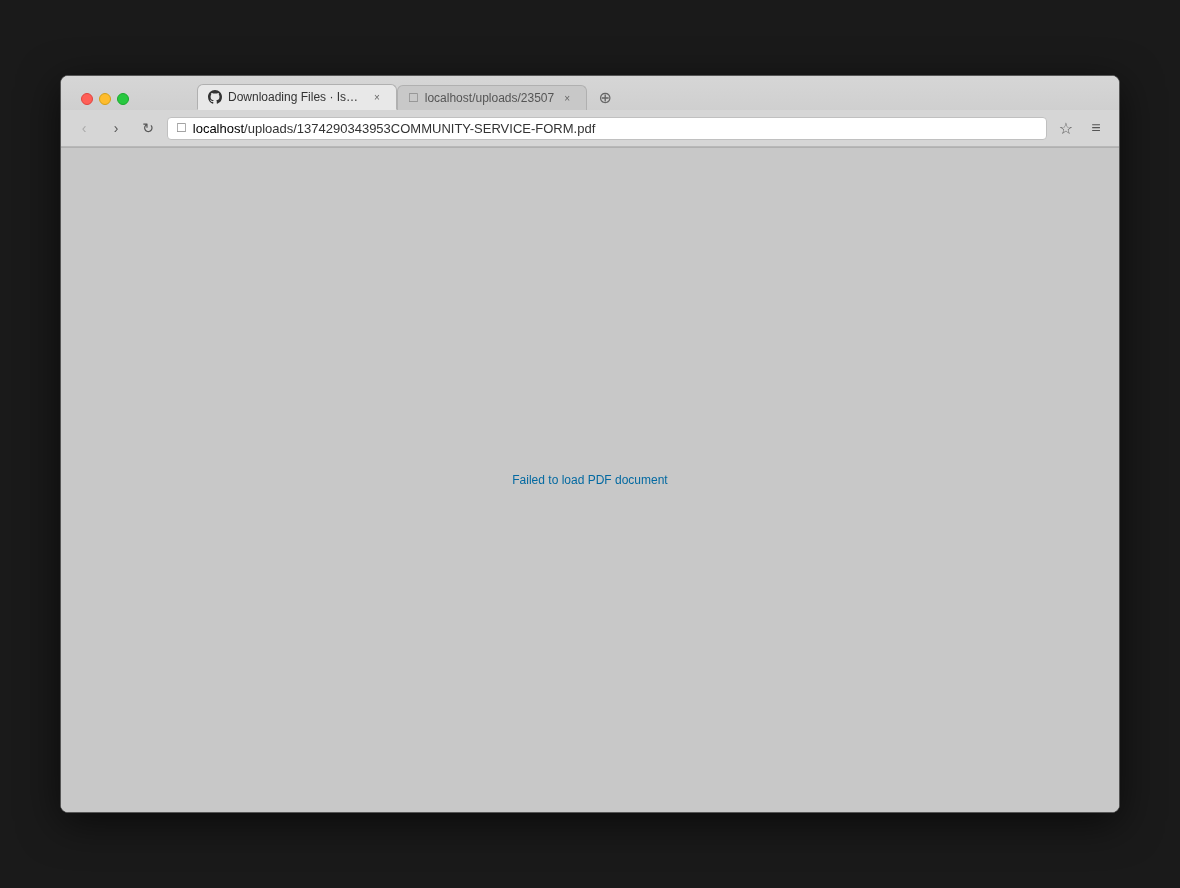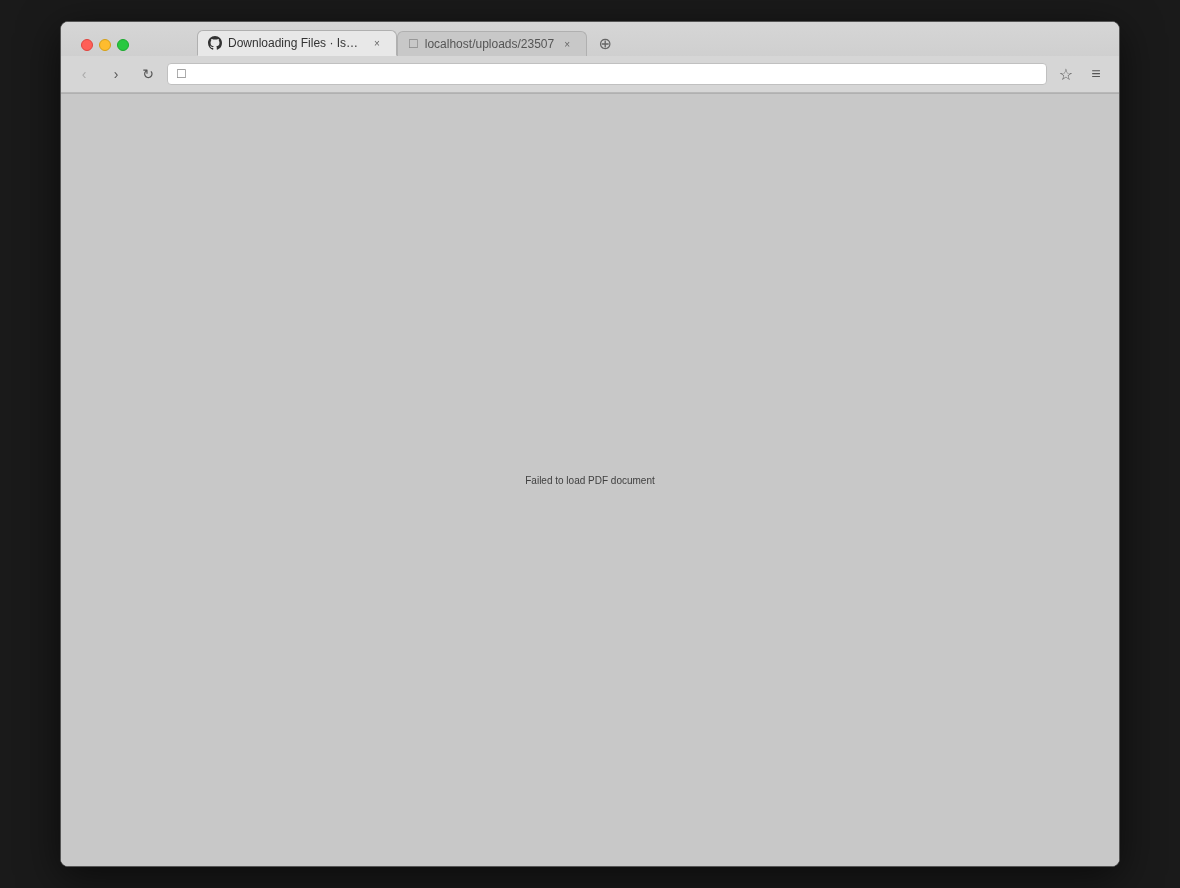--- a/index.html
+++ b/index.html
@@ -9,21 +9,21 @@
       height: 888px;
       background: #1a1a1a;
       display: flex;
       align-items: center;
       justify-content: center;
       font-family: -apple-system, BlinkMacSystemFont, 'Helvetica Neue', Arial, sans-serif;
     }
 
     .browser-window {
       width: 1060px;
-      height: 846px;
+      height: 738px;
       background: #e8e8e8;
       border-radius: 8px;
       box-shadow: 0 10px 40px rgba(0,0,0,0.6);
       display: flex;
       flex-direction: column;
       overflow: hidden;
       border: 1px solid #555;
     }
 
     
@@ -197,22 +197,22 @@
     
     .content-area {
       flex: 1;
       background: #c8c8c8;
       display: flex;
       align-items: center;
       justify-content: center;
     }
 
     .pdf-error-text {
-      font-size: 10px;
-      color: #404040;
+      font-size: 12px;
+      color: #0369a1;
       font-weight: 400;
     }
 
     
     .github-icon {
       width: 14px;
       height: 14px;
       flex-shrink: 0;
     }
 
@@ -270,20 +270,23 @@
       </button>
       <button class="nav-btn">
         <span>›</span>
       </button>
       <button class="nav-btn">
         <span>↻</span>
       </button>
 
       <div class="address-field">
         <span class="address-icon">☐</span>
+        <span class="address-text">
+          <span class="host">localhost</span><span>/uploads/1374290343953COMMUNITY-SERVICE-FORM.pdf</span>
+        </span>
       </div>
 
       <div class="toolbar-right">
         <button class="toolbar-btn">
           <span>☆</span>
         </button>
         <button class="toolbar-btn">
           <span>≡</span>
         </button>
       </div>

